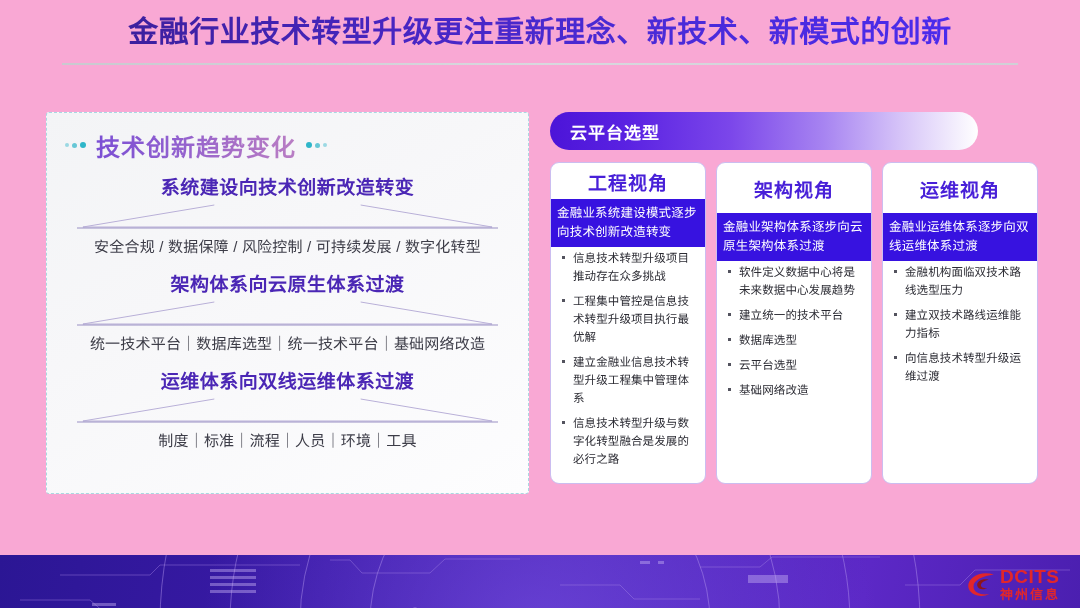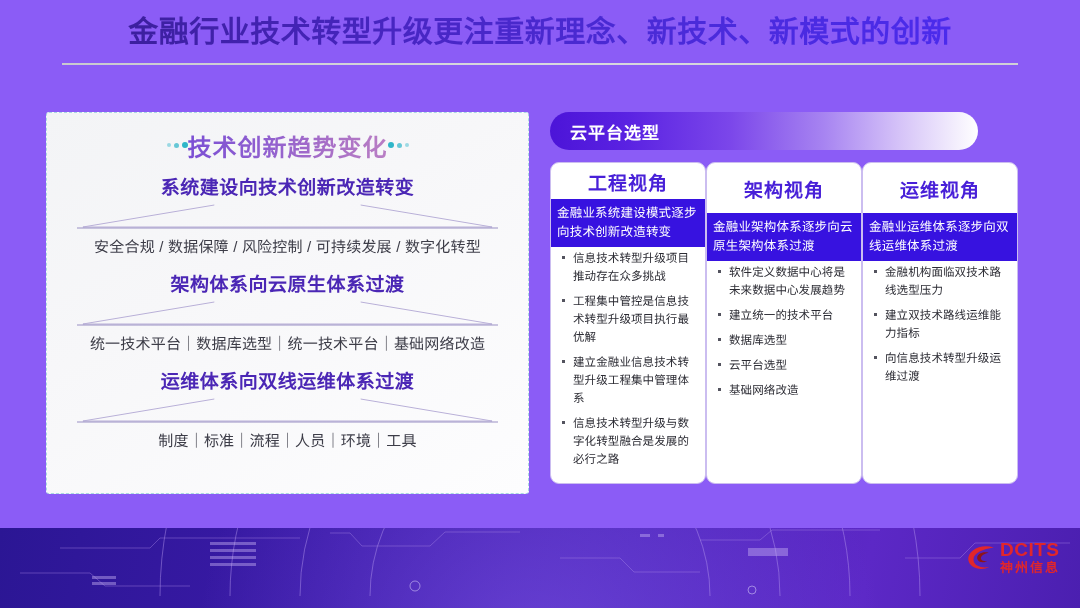--- a/index.html
+++ b/index.html
@@ -6,21 +6,21 @@
   * { box-sizing: border-box; margin: 0; padding: 0; }
   html, body {
     width: 1080px; height: 608px;
     overflow: hidden;
     background: #ffffff;
     font-family: "Liberation Sans", "DejaVu Sans", sans-serif;
   }
   .slide {
     position: relative;
     width: 1080px; height: 608px;
-    background: #8b5cf6;
+    background: #f9a8d4;
   }
 
   
   .title-wrap {
     position: absolute;
     left: 0; top: 10px;
     width: 1080px;
     text-align: center;
   }
   .slide-title {
@@ -49,21 +49,22 @@
     left: 46px; top: 112px;
     width: 483px; height: 382px;
     border: 1.5px dashed #a9d8e2;
     border-radius: 3px;
     background: linear-gradient(150deg, #f3f4f6 0%, #f7f7f9 40%, #fdfdfe 100%);
     padding: 14px 18px 10px 18px;
   }
   .panel-heading {
     display: flex;
     align-items: center;
-    justify-content: center;
+    justify-content: flex-start;
+    gap: 10px;
     height: 36px;
     margin-bottom: 6px;
   }
   .panel-heading-text {
     font-size: 24px;
     font-weight: 700;
     letter-spacing: 1px;
     background: linear-gradient(90deg, #7b4fd4 0%, #9160cf 40%, #a86fc7 70%, #b97ec4 100%);
     -webkit-background-clip: text;
     background-clip: text;
@@ -124,20 +125,21 @@
   }
   .ribbon-text {
     font-size: 17px;
     font-weight: 700;
     color: #ffffff;
     letter-spacing: 1px;
   }
 
   .cards {
     display: flex;
+    gap: 10px;
     margin-top: 12px;
   }
   .card {
     width: 156px;
     height: 322px;
     border: 1px solid #cbbdf0;
     border-radius: 9px;
     background: #ffffff;
     overflow: hidden;
     display: flex;
@@ -180,21 +182,21 @@
     position: absolute;
     left: 3px; top: 7px;
     width: 3px; height: 3px;
     background: #53535e;
   }
 
   
   .footer {
     position: absolute;
     left: 0; bottom: 0;
-    width: 1080px; height: 80px;
+    width: 1080px; height: 53px;
     background:
       radial-gradient(circle at 50% 160%, rgba(150,110,255,.42) 0%, rgba(90,40,200,0) 62%),
       linear-gradient(100deg, #2b1694 0%, #3b1aa8 30%, #4a22b8 58%, #5c28c6 80%, #4b1fb0 100%);
     overflow: hidden;
   }
   .footer svg.deco { position: absolute; left: 0; top: 0; width: 1080px; height: 68px; }
   .logo {
     position: absolute;
     right: 20px; top: 12px;
     display: flex;

